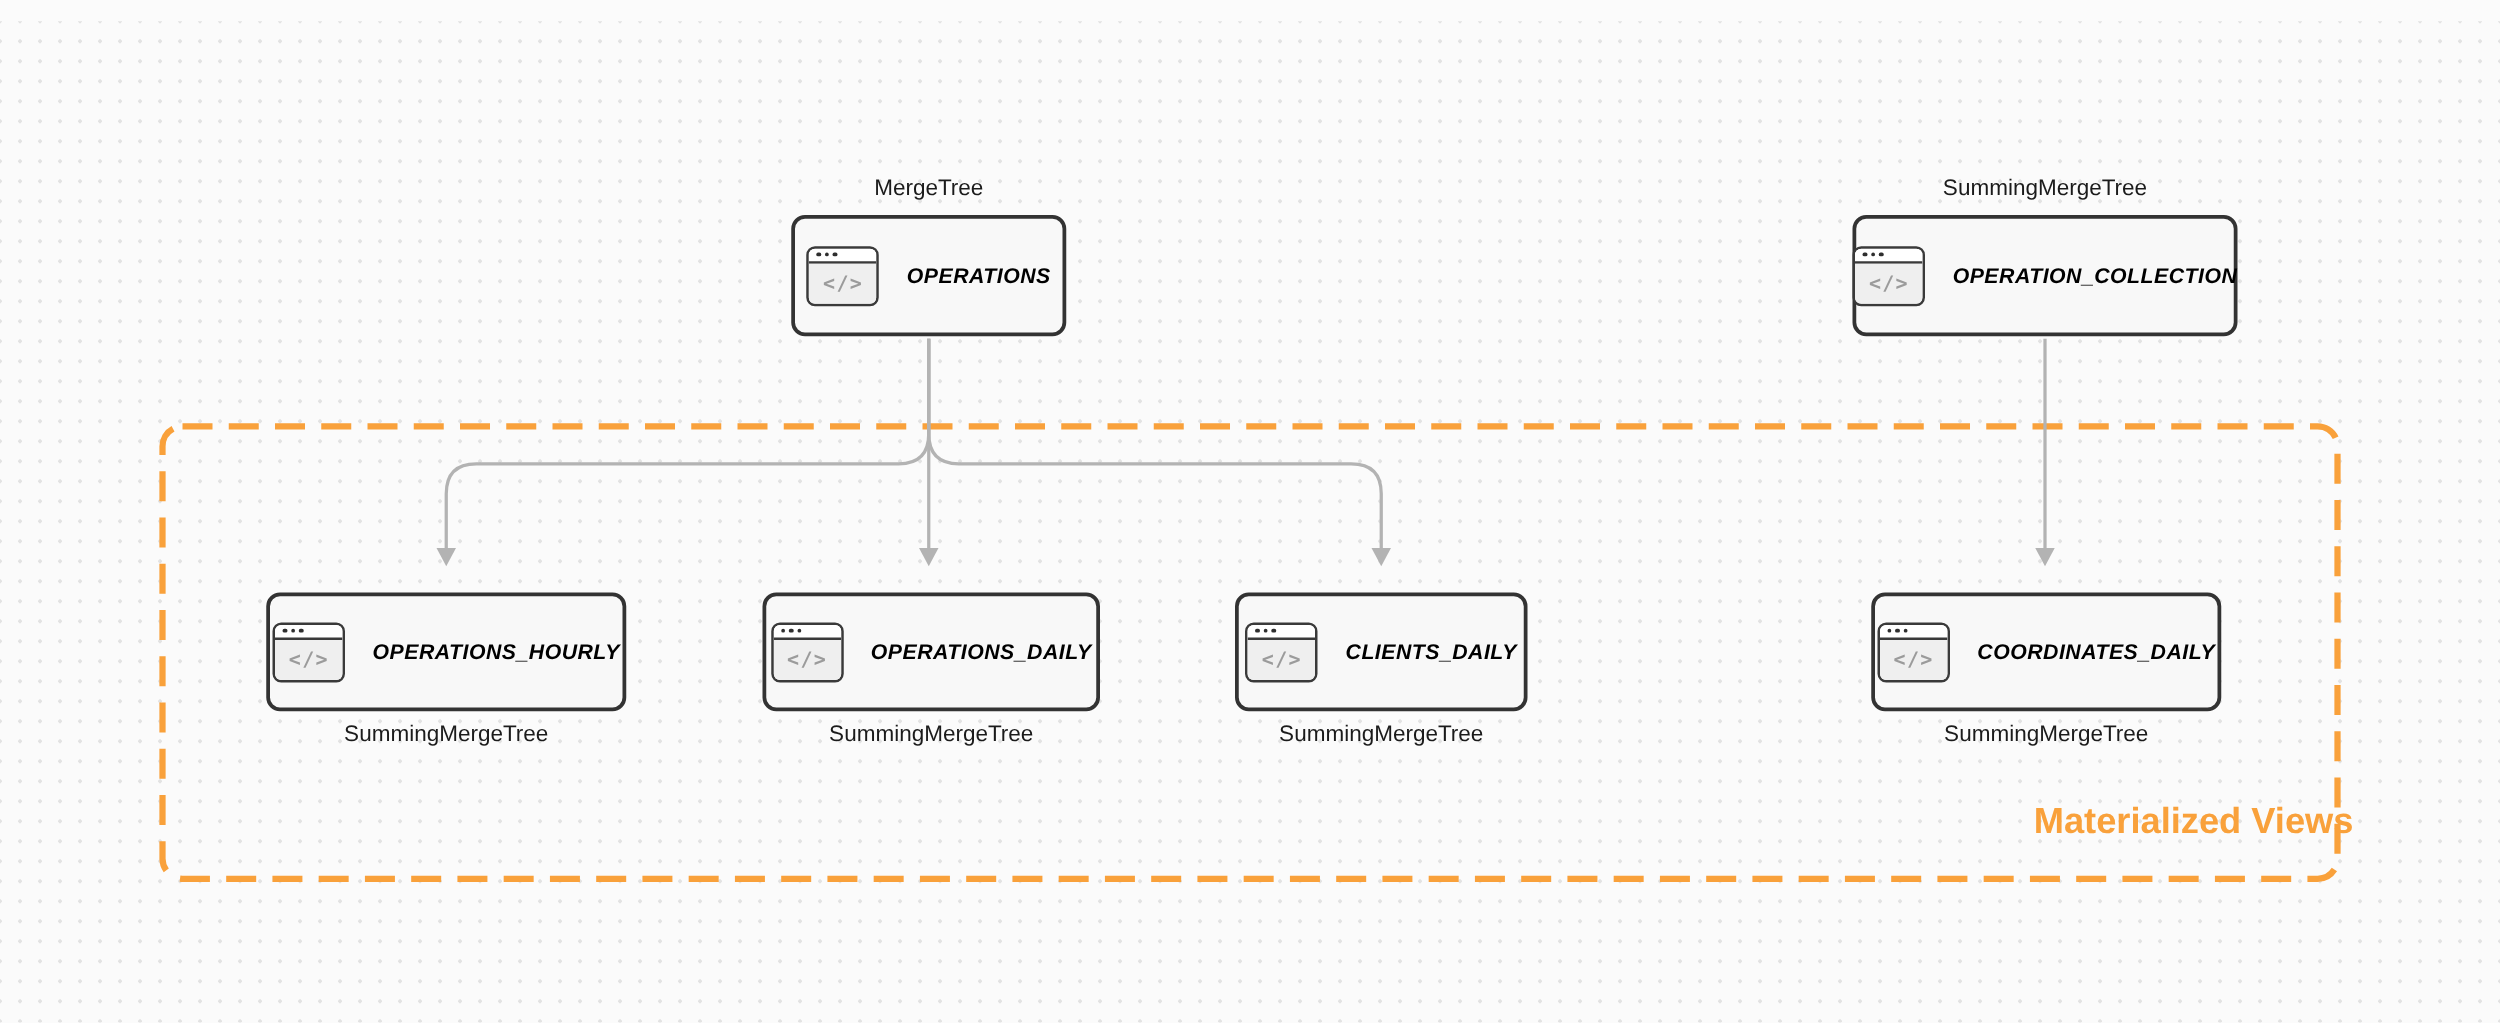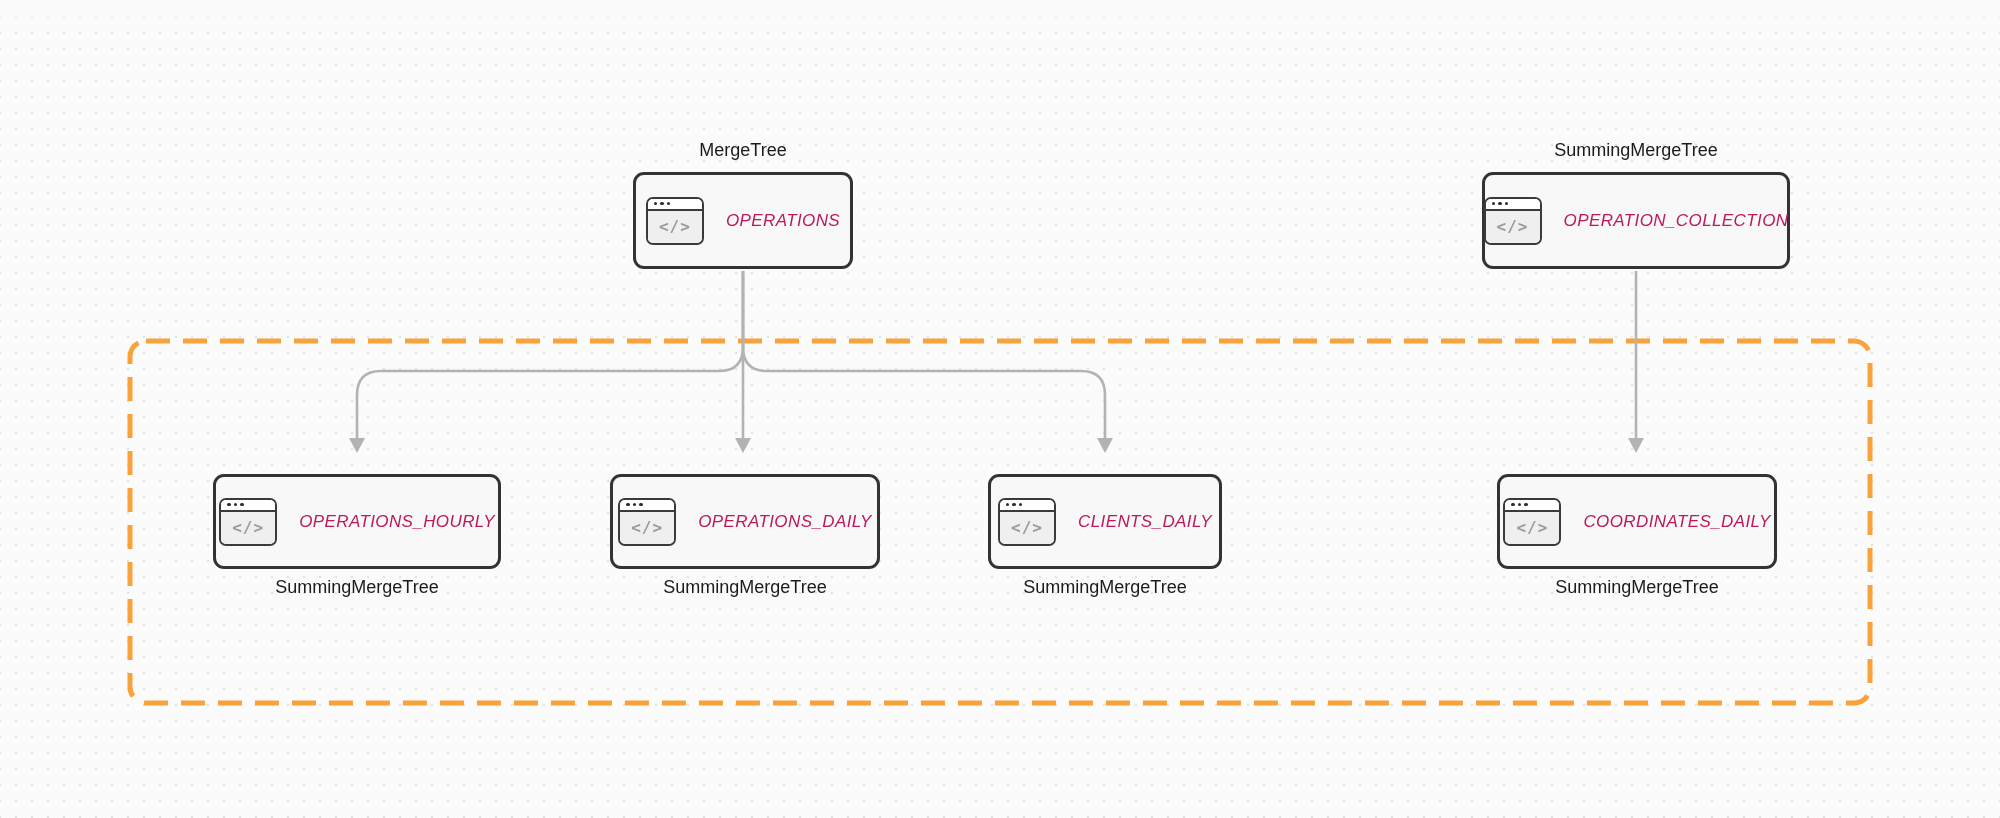--- a/index.html
+++ b/index.html
@@ -34,22 +34,23 @@
     display: flex;
     align-items: center;
     justify-content: center;
     gap: 22px;
     padding: 0 14px;
   }
   .node-name {
     font-style: italic;
     font-size: 17px;
     letter-spacing: 0.4px;
-    color: #be185d;
+    color: #000000;
     white-space: nowrap;
+    font-weight: bold;
   }
   .engine-label {
     position: absolute;
     left: -60px; right: -60px;
     text-align: center;
     font-size: 18px;
     color: #1B1B1B;
     white-space: nowrap;
   }
   .engine-top    { bottom: calc(100% + 14px); }
@@ -196,14 +197,15 @@
       <div class="icon-header">
         <span class="icon-dot"></span>
           <span class="icon-dot"></span>
           <span class="icon-dot"></span>
       </div>
       <div class="icon-body">&lt;/&gt;</div>
     </div>
     <div class="node-name">COORDINATES_DAILY</div>
   </div>
 
+  <div class="group-label">Materialized Views</div>
 
 </div>
 
 </body></html>

